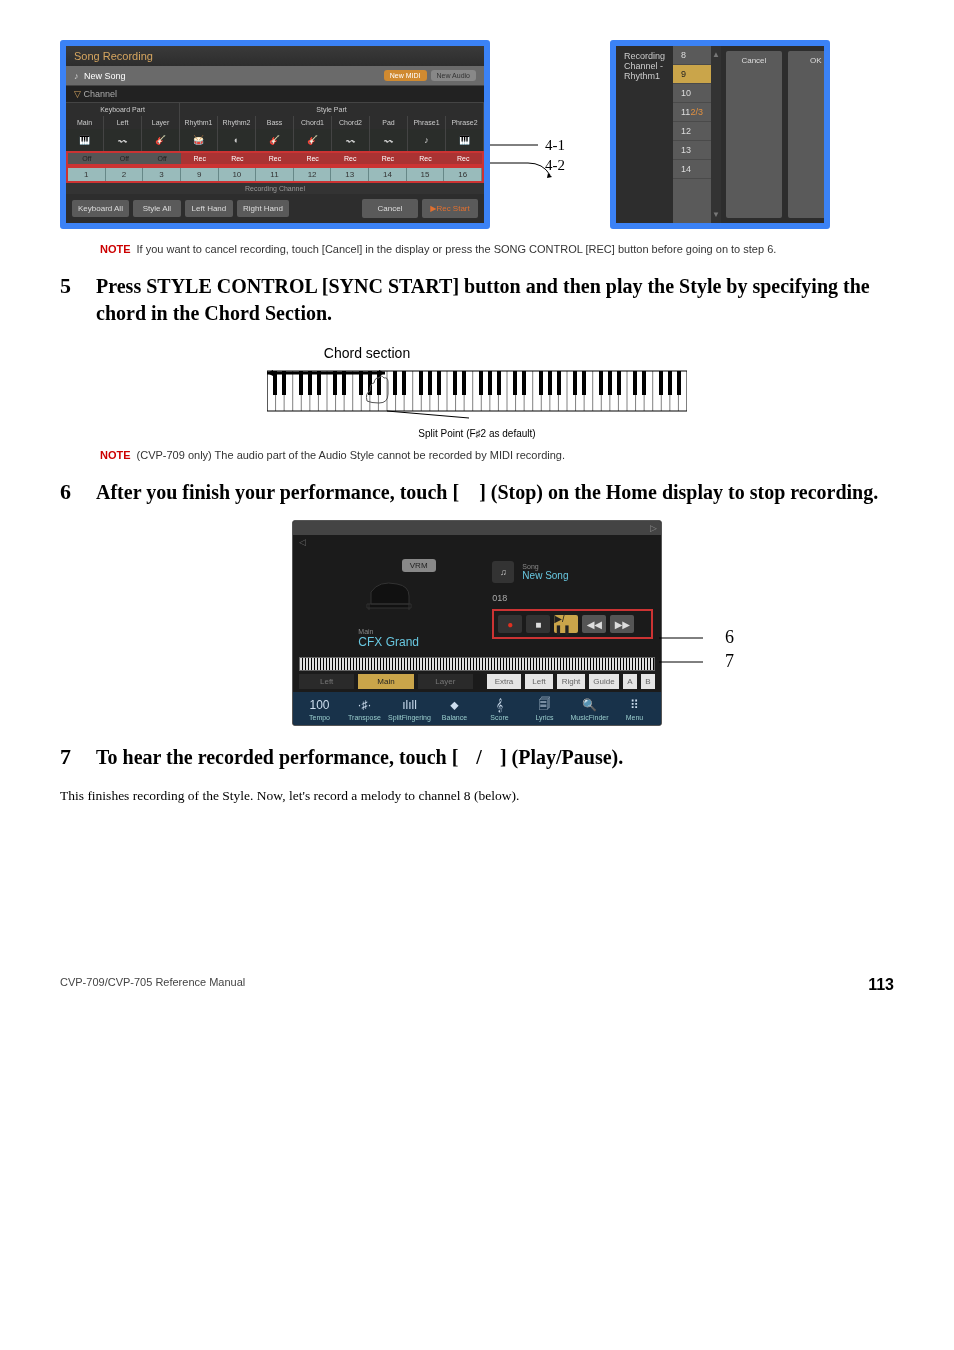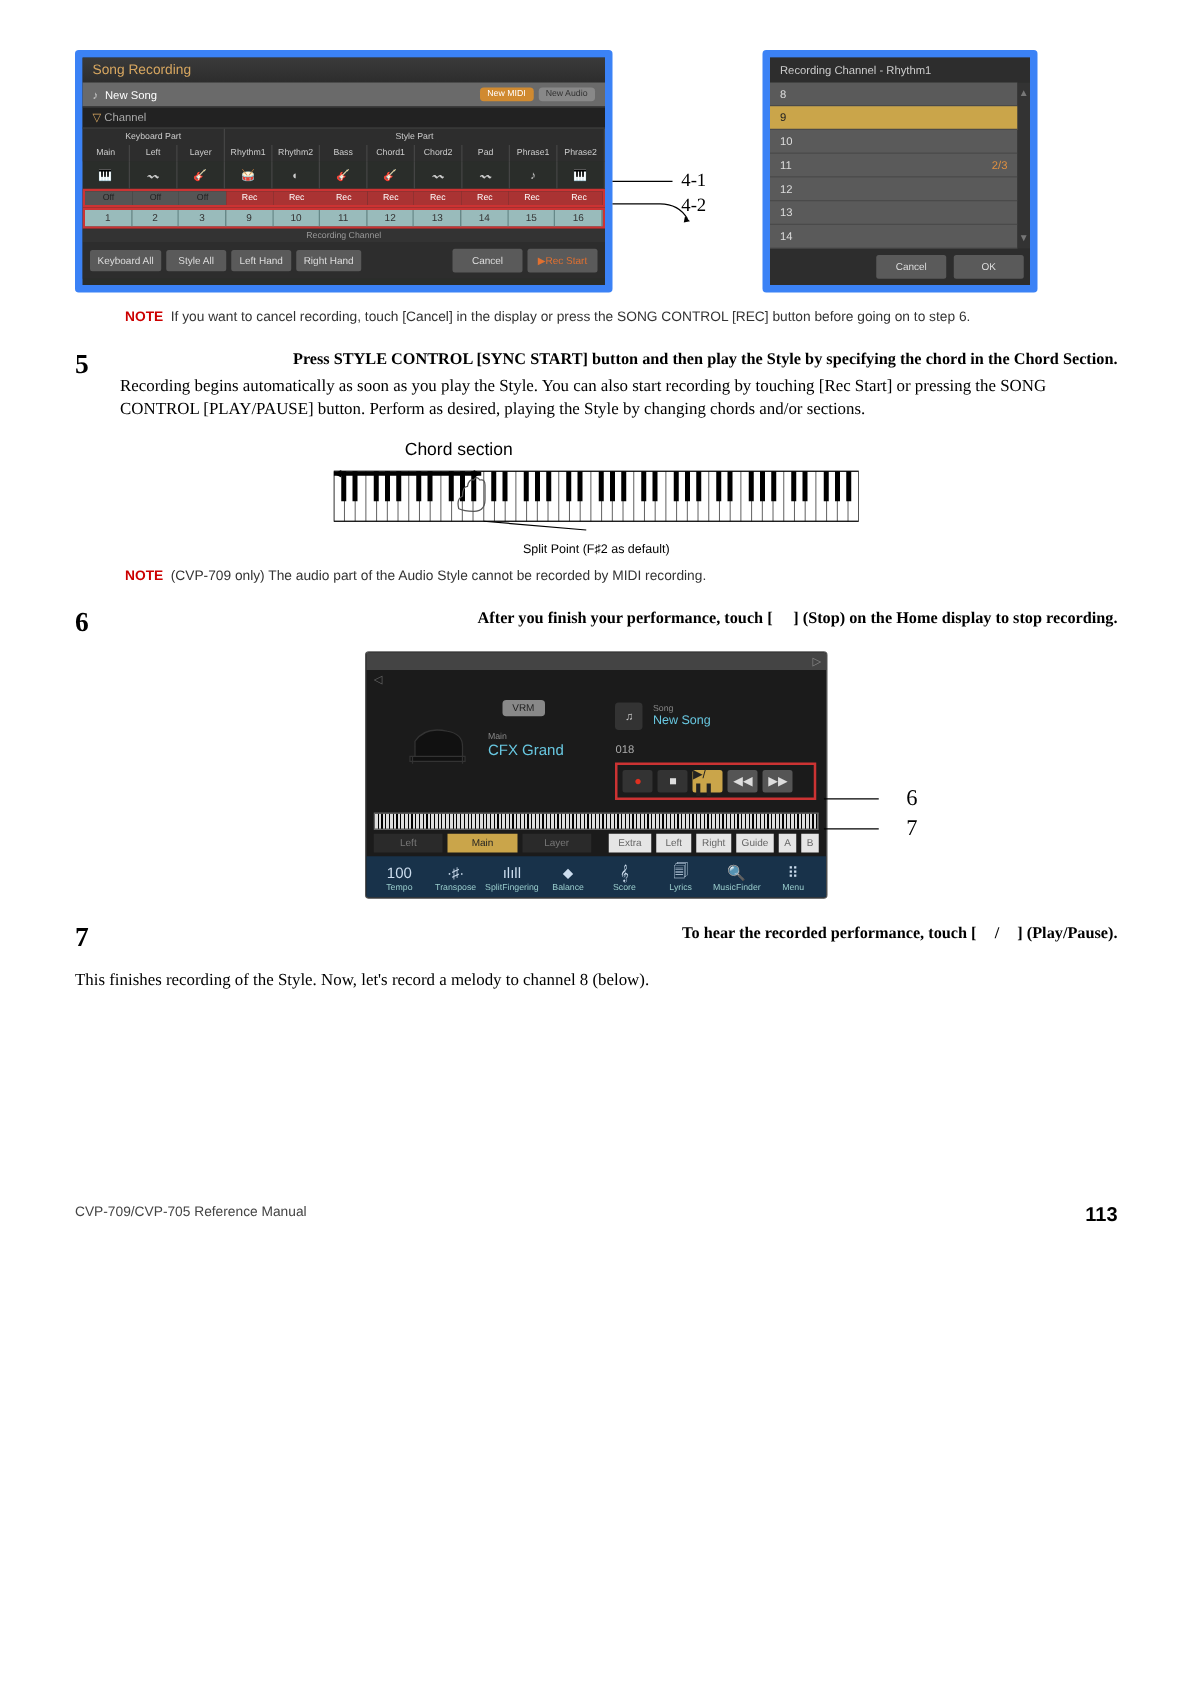--- a/index.html
+++ b/index.html
@@ -81,21 +81,21 @@
   .callout-label {
     position: absolute;
     font-family: Georgia, serif;
     font-size: 15px;
     color: #000;
   }
 
   .panel-right {
     margin-left: 120px;
     width: 220px;
-    display:flex; flex-direction:column;
+    display:flex; flex-direction:row;
   }
   .panel-right .hdr2 {
     background:#2d2d2d; color:#ccc; padding:5px 8px; font-size: 9px;
   }
   .list {
     background:#5a5a5a; flex:1;
   }
   .list .row {
     padding:4px 8px; color:#ddd; border-bottom:1px solid #4a4a4a; font-size:9px;
     display:flex; justify-content:space-between;
@@ -117,24 +117,23 @@
     font-family: Georgia, 'Times New Roman', serif;
     font-weight: bold;
     font-size: 22px;
     width: 36px;
     flex-shrink: 0;
   }
   .step-body { flex:1; }
   .step-title {
     font-family: Georgia, 'Times New Roman', serif;
     font-weight: bold;
-    font-size: 13px;
+    font-size: 20px;
     line-height: 1.35;
     margin-bottom: 4px;
-    text-align: right;
   }
   .step-text {
     font-family: Georgia, 'Times New Roman', serif;
     font-size: 13.5px;
     line-height: 1.4;
   }
 
   
   .kbfig { text-align:center; margin: 14px 0 10px 0; }
   .kblabel { font-size: 14px; margin-bottom: 0; display:inline-block; position:relative; left:-110px;}
@@ -325,21 +324,20 @@
 </div>
 
 <div class="note">
   <span class="NOTE">NOTE</span><span>If you want to cancel recording, touch [Cancel] in the display or press the SONG CONTROL [REC] button before going on to step 6.</span>
 </div>
 
 <div class="step">
   <div class="stepnum">5</div>
   <div class="step-body">
     <div class="step-title">Press STYLE CONTROL [SYNC START] button and then play the Style by specifying the chord in the Chord Section.</div>
-    <div class="step-text">Recording begins automatically as soon as you play the Style. You can also start recording by touching [Rec Start] or pressing the SONG CONTROL [PLAY/PAUSE] button. Perform as desired, playing the Style by changing chords and/or sections.</div>
   </div>
 </div>
 
 <div class="kbfig">
   <div class="kblabel">Chord section</div>
   <div>
     <svg class="kbsvg" viewBox="0 0 420 60">
       <rect x="0" y="10" width="420" height="40" fill="#fff" stroke="#000"></rect>
       <line x1="0" y1="12" x2="118" y2="12" stroke="#000" stroke-width="3"></line>
       <path d="M0 12 l6 -3 v6 z" fill="#000"></path>
@@ -477,21 +475,21 @@
 
 <div class="home-fig-wrap">
   <div class="home-fig">
     <div class="hf-top">
         <span style="color:#888;">▷</span>
       </div>
     <div style="padding:2px 6px; color:#666;">◁</div>
     <div class="hf-row1">
       <div class="left">
         <div class="vrm-pill">VRM</div>
-        <div style="display:flex; align-items:center; gap:16px;">
+        <div style="display:flex; align-items:center; gap:16px;flex-direction:column;">
           <svg width="48" height="34">
               <path d="M2 26 h44 v4 h-44z M4 26 v6 M44 26 v6 M6 14 q8 -12 26 -8 q12 2 12 12 l0 8 h-38z" fill="#111" stroke="#333"></path>
             </svg>
           <div>
             <div class="main-lbl">Main</div>
             <div class="voice-name">CFX Grand</div>
           </div>
         </div>
       </div>
       <div class="right">

